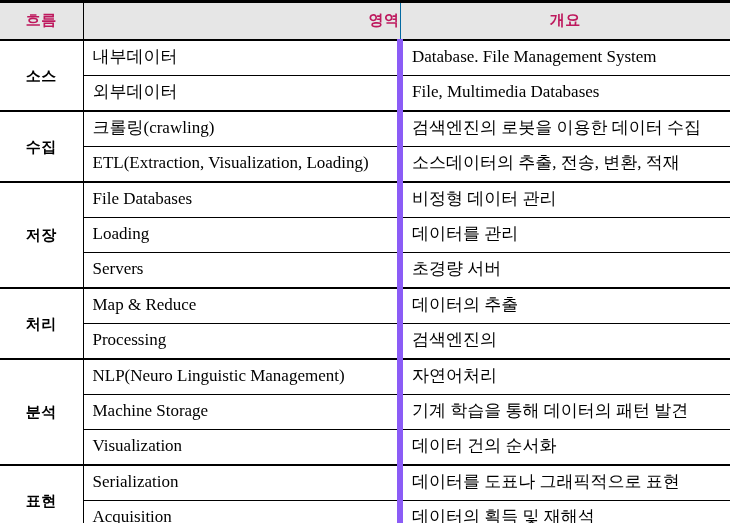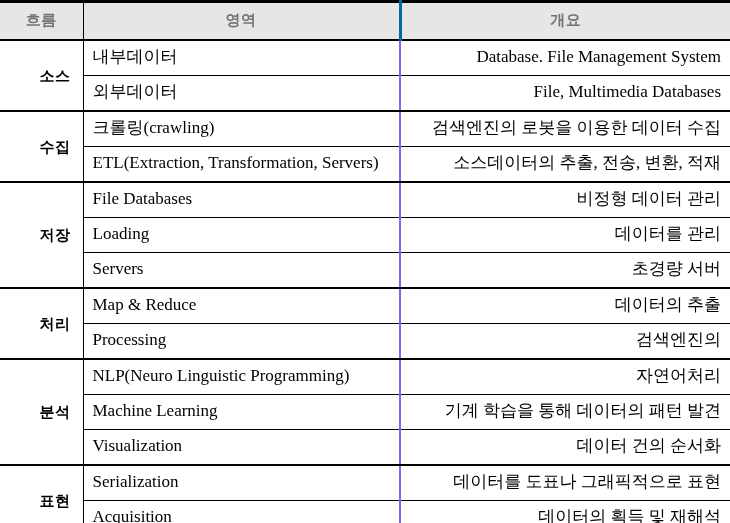--- a/index.html
+++ b/index.html
@@ -34,51 +34,51 @@
     background: #e6e6e6;
   }
   thead th {
     border-top: 3px solid #000000;
     border-bottom: 2px solid #000000;
     font-family: Liberation Sans, sans-serif;
     font-weight: bold;
     font-size: 15px;
     text-align: center;
     padding: 8px 0 9px 0;
-    color: #737373;
+    color: #be185d;
     letter-spacing: 0.5px;
   }
   thead th.th-flow { border-right: 1px solid #000000; }
-  thead th.th-area { border-right: 3px solid #0369a1; }
+  thead th.th-area { border-right: 1px solid #0369a1; text-align: right; }
 
   tbody td {
     font-size: 17px;
     padding: 5px 9px 6px 9px;
     vertical-align: middle;
     height: 23px;
     line-height: 1.18;
   }
   tbody td.cell-flow {
     font-family: "Liberation Sans", "DejaVu Sans", sans-serif;
     font-weight: bold;
     font-size: 15px;
-    text-align: right;
+    text-align: center;
     border-right: 1px solid #000000;
     padding: 12px;
     letter-spacing: 0.5px;
   }
   tbody td.cell-area {
-    border-right: 2px solid #8b5cf6;
+    border-right: 6px solid #8b5cf6;
     border-bottom: 1px solid #000000;
     text-align: left;
     white-space: nowrap;
   }
   tbody td.cell-desc {
     border-bottom: 1px solid #000000;
-    text-align: right;
+    text-align: left;
     white-space: nowrap;
     margin-top: 29px;
   }
   tbody tr.group-last td.cell-area,
   tbody tr.group-last td.cell-desc {
     border-bottom: 2px solid #000000;
   }
   tbody tr.table-last td.cell-area,
   tbody tr.table-last td.cell-desc {
     border-bottom: 3px solid #000000;
@@ -117,21 +117,21 @@
         <tr class="group-last">
           <td class="cell-area">외부데이터</td>
           <td class="cell-desc">File,  Multimedia  Databases</td>
         </tr>
         <tr>
           <td class="cell-flow group-last-flow" rowspan="2">수집</td>
           <td class="cell-area">크롤링(crawling)</td>
           <td class="cell-desc">검색엔진의 로봇을 이용한 데이터 수집</td>
         </tr>
         <tr class="group-last">
-          <td class="cell-area">ETL(Extraction,  Transformation,  Servers)</td>
+          <td class="cell-area">ETL(Extraction,  Visualization,  Loading)</td>
           <td class="cell-desc">소스데이터의 추출, 전송, 변환, 적재</td>
         </tr>
         <tr>
           <td class="cell-flow group-last-flow" rowspan="3">저장</td>
           <td class="cell-area">File Databases</td>
           <td class="cell-desc">비정형 데이터 관리</td>
         </tr>
         <tr>
           <td class="cell-area">Loading</td>
           <td class="cell-desc">데이터를 관리</td>
@@ -144,25 +144,25 @@
           <td class="cell-flow group-last-flow" rowspan="2">처리</td>
           <td class="cell-area">Map  &amp;  Reduce</td>
           <td class="cell-desc">데이터의 추출</td>
         </tr>
         <tr class="group-last">
           <td class="cell-area">Processing</td>
           <td class="cell-desc">검색엔진의</td>
         </tr>
         <tr>
           <td class="cell-flow group-last-flow" rowspan="3">분석</td>
-          <td class="cell-area">NLP(Neuro Linguistic Programming)</td>
+          <td class="cell-area">NLP(Neuro Linguistic Management)</td>
           <td class="cell-desc">자연어처리</td>
         </tr>
         <tr>
-          <td class="cell-area">Machine  Learning</td>
+          <td class="cell-area">Machine  Storage</td>
           <td class="cell-desc">기계 학습을 통해 데이터의 패턴 발견</td>
         </tr>
         <tr class="group-last">
           <td class="cell-area">Visualization</td>
           <td class="cell-desc">데이터 건의 순서화</td>
         </tr>
         <tr>
           <td class="cell-flow table-last-flow" rowspan="2">표현</td>
           <td class="cell-area">Serialization</td>
           <td class="cell-desc">데이터를 도표나 그래픽적으로 표현</td>

